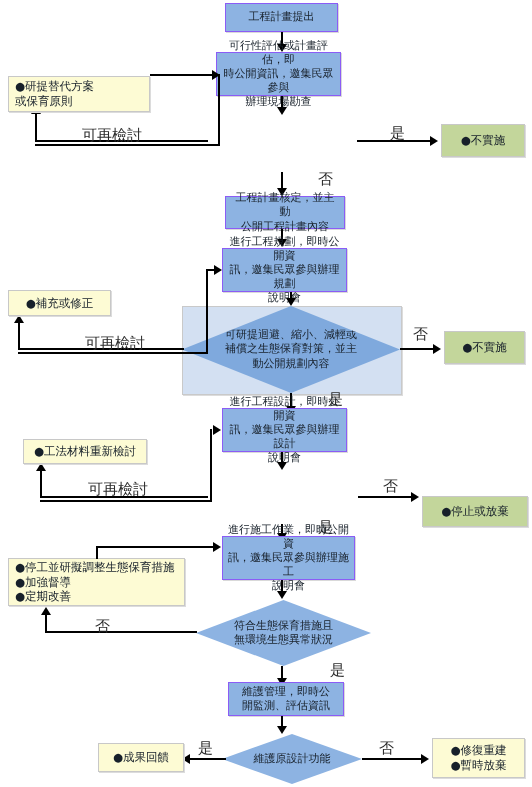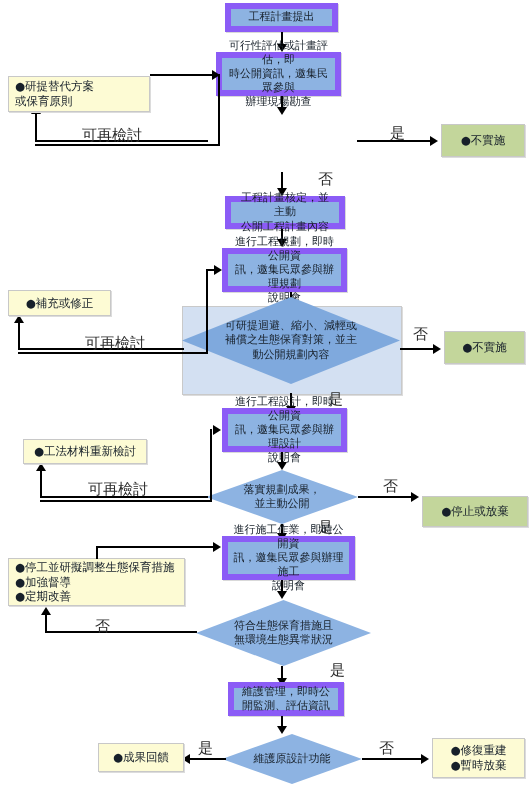--- a/index.html
+++ b/index.html
@@ -24,21 +24,21 @@
     justify-content:center;
     text-align:center;
     color:#17202a;
     line-height:1.28;
     white-space:pre-line;
   }
 
   
   .proc{
     background:#8db3e2;
-    border:6px solid #8b5cf6;
+    border:1px solid #8b5cf6;
     box-shadow:1px 1px 0 #d9d9d9;
     font-size:11px;
     padding:0 5px;
   }
 
   
   .note{
     background:#fdfbd4;
     border:1px solid #c8c8c8;
     box-shadow:1px 1px 0 #dcdcdc;
@@ -159,21 +159,21 @@
   <div class="node proc" style="left:222px;top:248px;width:125px;height:44px;">
     <span>進行工程規劃，即時公開資
 訊，邀集民眾參與辦理規劃
 說明會</span>
   </div>
 
   <div class="ln v" style="left:290px;top:292px;height:8px;"></div>
   <div class="ah down" style="left:286px;top:298px;"></div>
 
   <div class="decbackdrop" style="left:182px;top:306px;width:218px;height:87px;"></div>
-  <div class="node dec shaded" style="left:182px;top:297px;width:218px;height:87px;">
+  <div class="node dec shaded" style="left:182px;top:306px;width:218px;height:87px;">
     <span class="dectext">可研提迴避、縮小、減輕或
 補償之生態保育對策，並主
 動公開規劃內容</span>
   </div>
 
   <div class="ln h" style="left:400px;top:348px;width:36px;"></div>
   <div class="ah right" style="left:433px;top:344px;"></div>
   <div class="lbl" style="left:413px;top:325px;">否</div>
 
   <div class="node term" style="left:444px;top:331px;width:81px;height:33px;">
@@ -200,24 +200,20 @@
 
   <div class="node proc" style="left:222px;top:408px;width:125px;height:44px;">
     <span>進行工程設計，即時公開資
 訊，邀集民眾參與辦理設計
 說明會</span>
   </div>
 
   <div class="ln v" style="left:281px;top:452px;height:12px;"></div>
   <div class="ah down" style="left:277px;top:462px;"></div>
 
-  <div class="node dec" style="left:206px;top:470px;width:152px;height:54px;">
-    <span class="dectext">落實規劃成果，
-並主動公開</span>
-  </div>
 
   <div class="ln h" style="left:358px;top:496px;width:56px;"></div>
   <div class="ah right" style="left:411px;top:492px;"></div>
   <div class="lbl" style="left:383px;top:477px;">否</div>
 
   <div class="node term" style="left:422px;top:496px;width:106px;height:31px;align-items:center;">
     <span>●停止或放棄</span>
   </div>
 
   <div class="ln h" style="left:40px;top:496px;width:168px;"></div>

